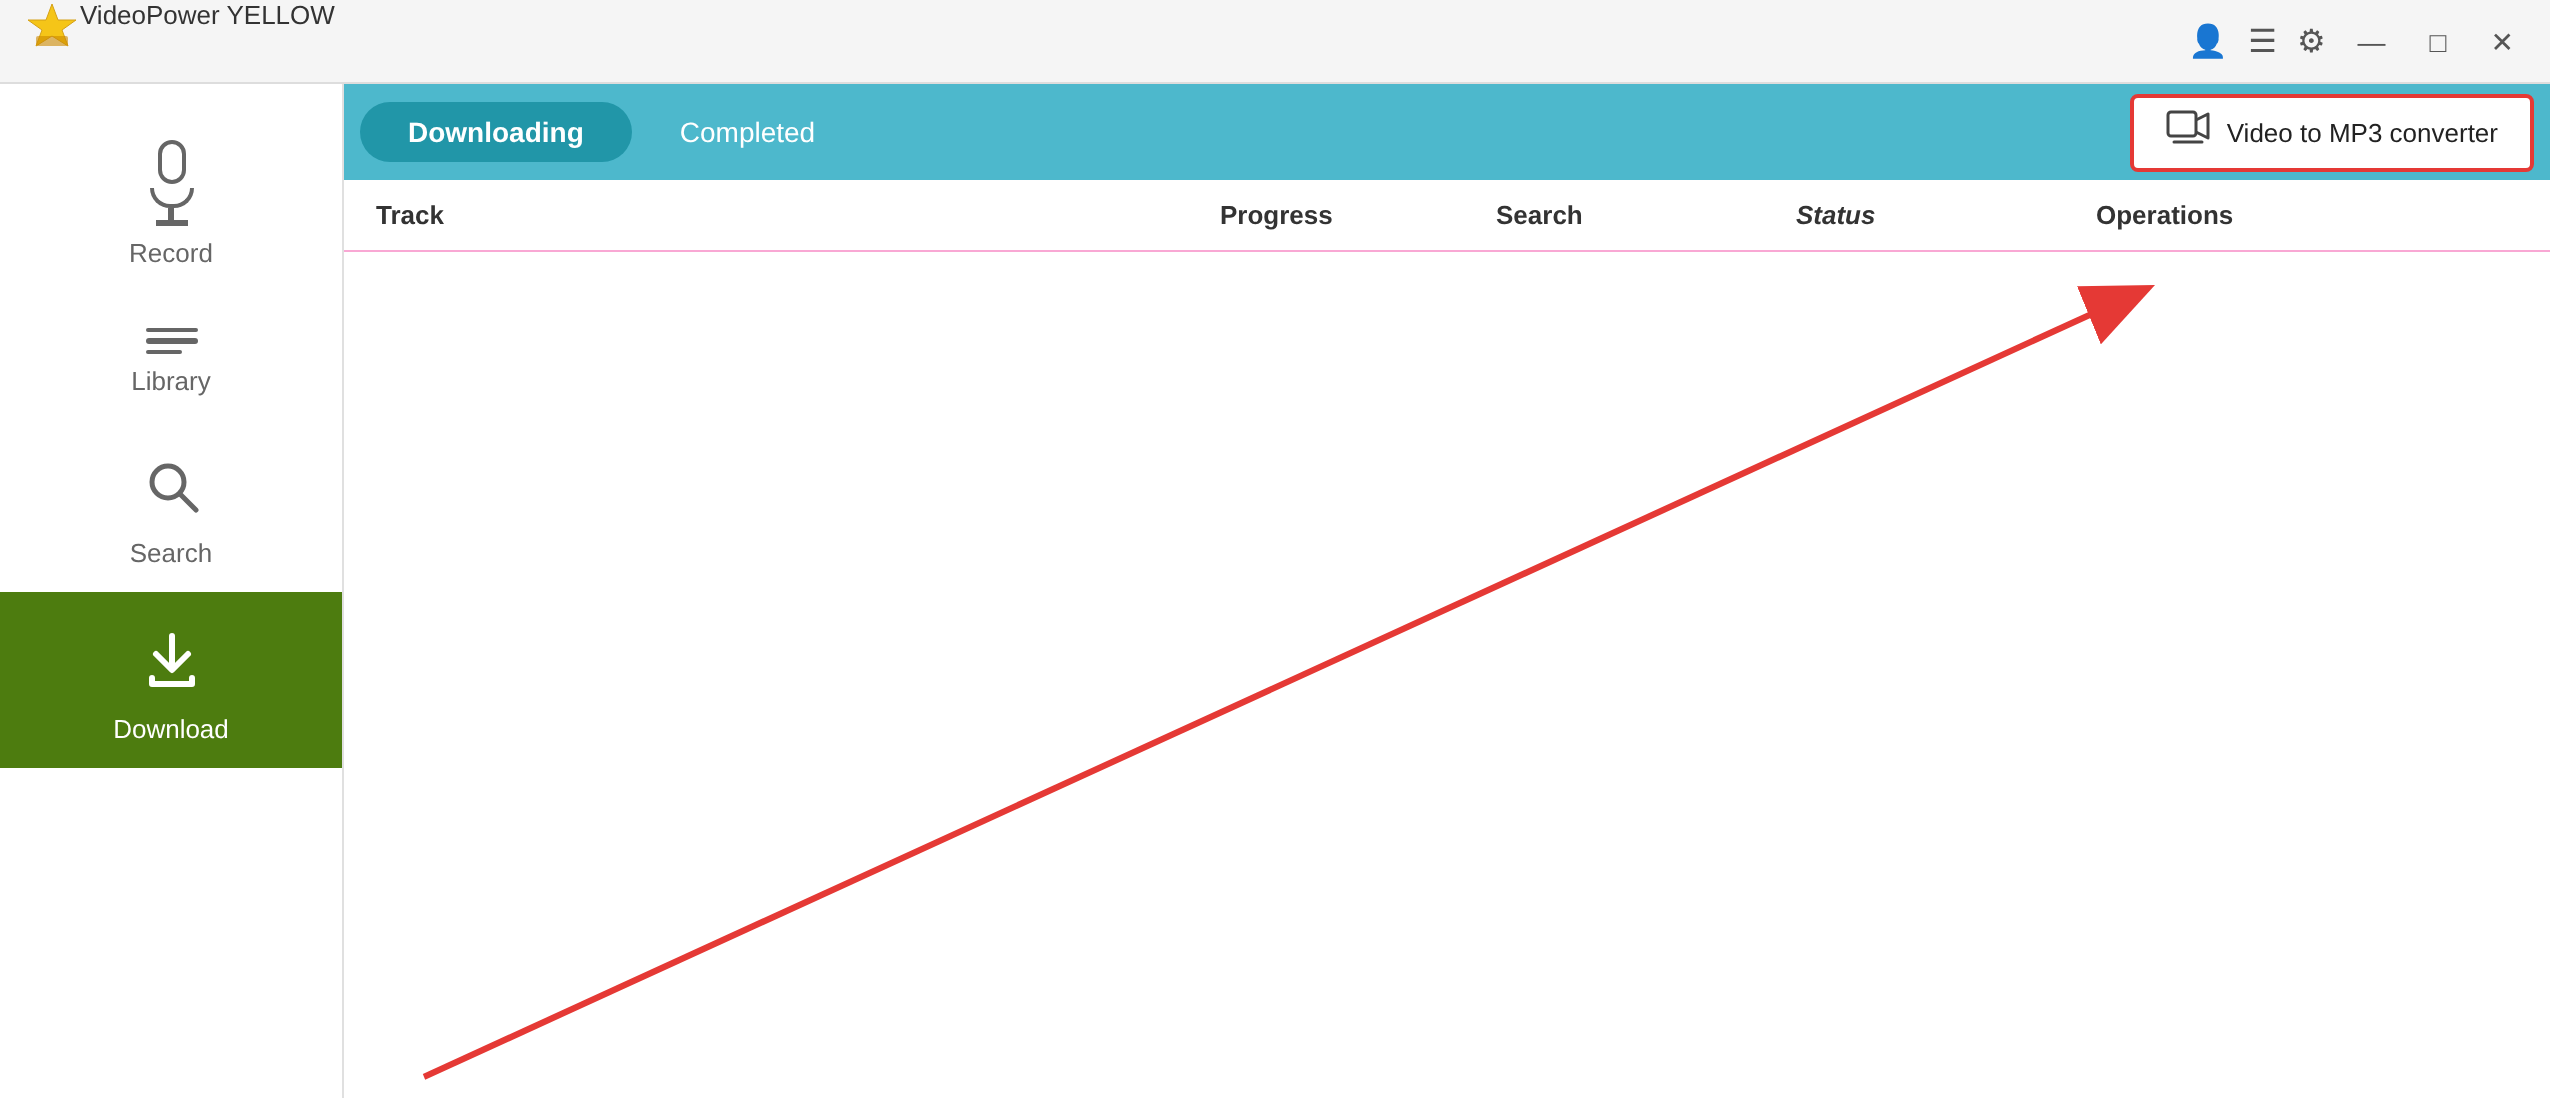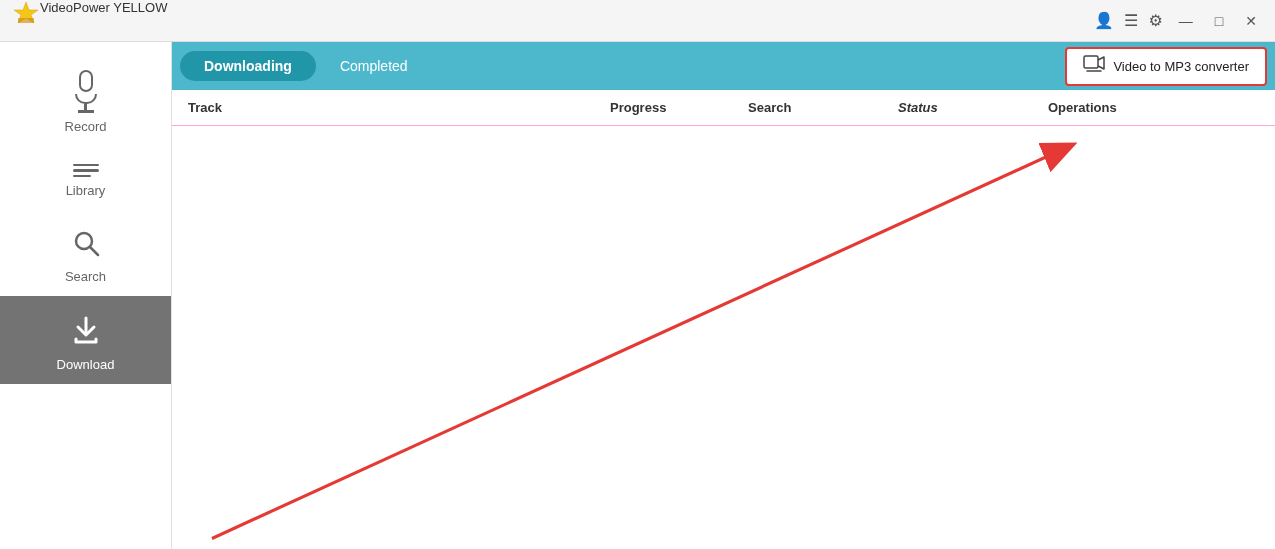--- a/index.html
+++ b/index.html
@@ -54,21 +54,21 @@
     .sidebar-item {
       width: 100%;
       display: flex;
       flex-direction: column;
       align-items: center;
       padding: 18px 0 12px;
       cursor: pointer;
       color: #666;
     }
     .sidebar-item.active {
-      background: #737373;
+      background: #4d7c0f;
       color: #fff;
     }
     .sidebar-item-icon {
       font-size: 28px;
       margin-bottom: 6px;
       line-height: 1;
     }
     .sidebar-item-label {
       font-size: 13px;
       font-weight: 500;

